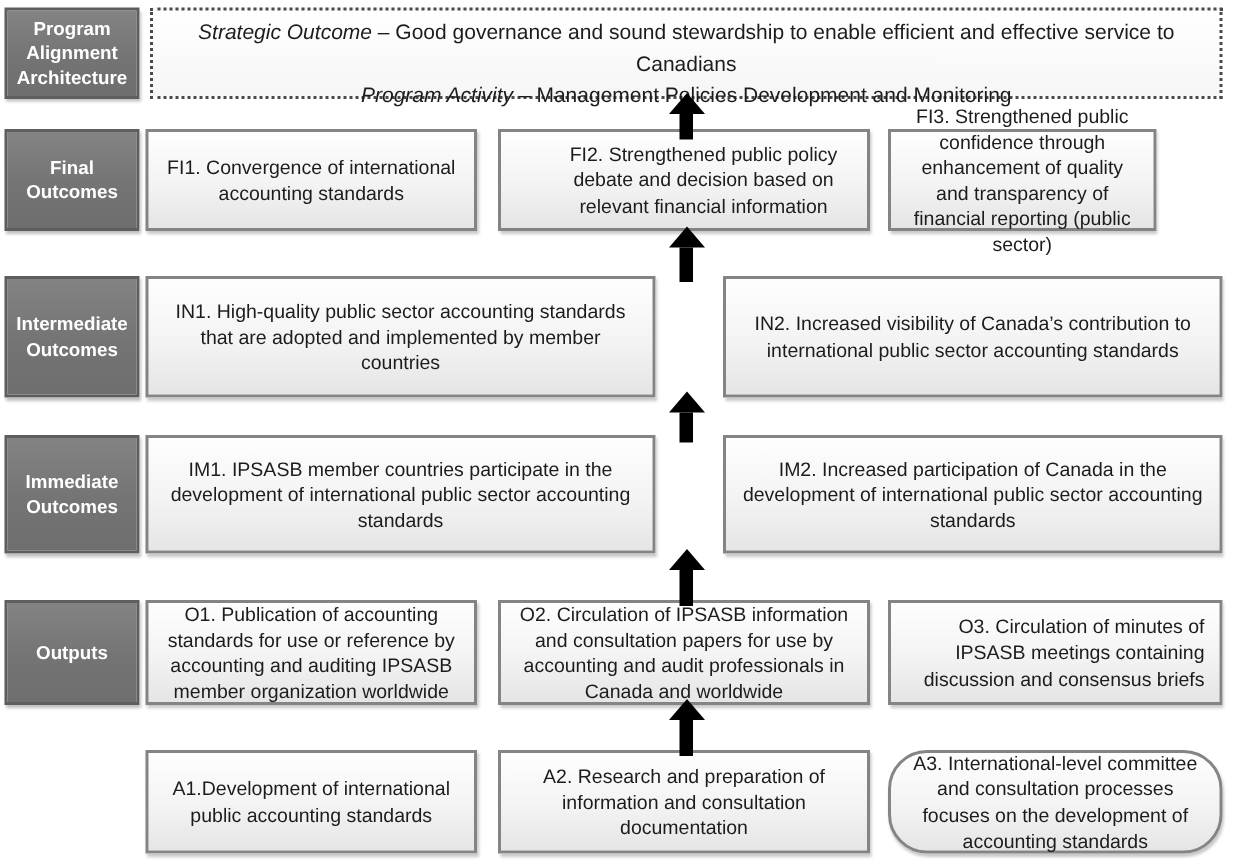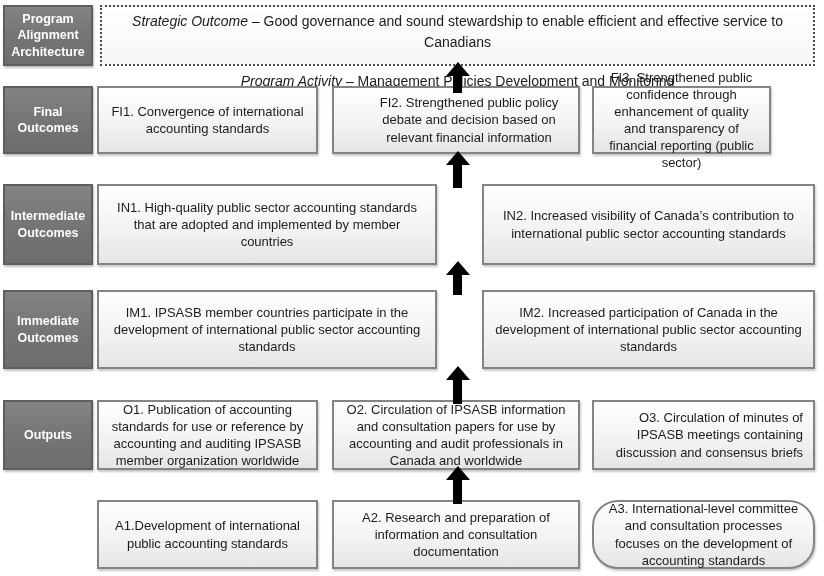--- a/index.html
+++ b/index.html
@@ -44,21 +44,20 @@
     position:absolute;
     box-sizing:border-box;
     background:linear-gradient(180deg,#ffffff 0%,#f6f6f6 100%);
     border:2px dotted #4a4a4a;
     color:#1c1c1c;
     font-size:14px;
     line-height:1.5;
     display:flex;flex-direction:column;align-items:center;justify-content:flex-start;
     text-align:center;
     padding:4px 14px;
-    gap:18px;
   }
   
   .pos-paa-label{left:3px;top:5px;width:90px;height:61px;}
   .pos-strategic{left:100px;top:5px;width:715px;height:61px;}
 
   .pos-final-label{left:3px;top:86px;width:90px;height:68px;}
   .pos-fi1{left:97px;top:86px;width:221px;height:68px;}
   .pos-fi2{left:332px;top:86px;width:248px;height:68px;padding-left:36px;}
   .pos-fi3{left:592px;top:86px;width:179px;height:68px;}
 

